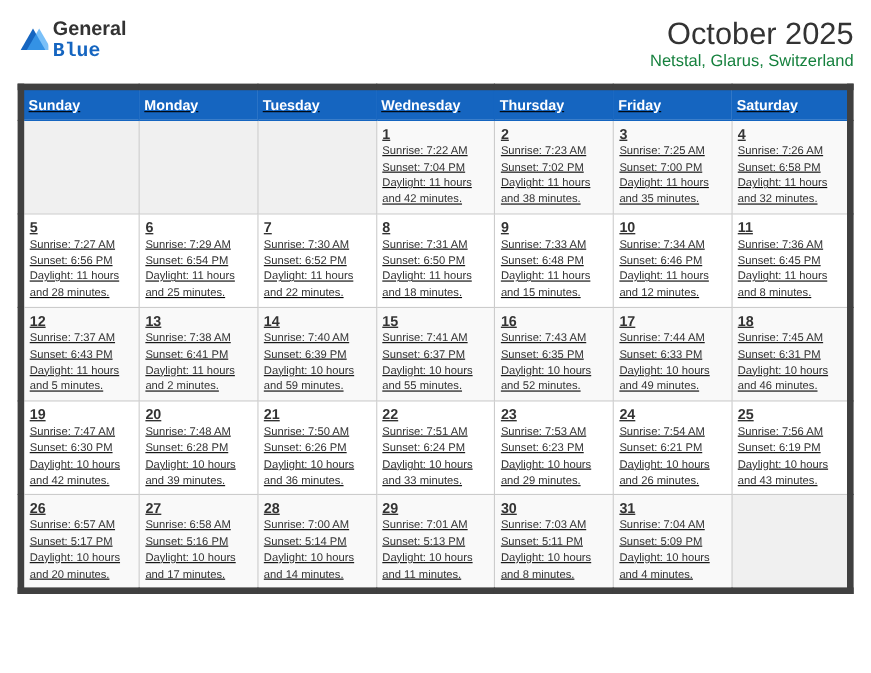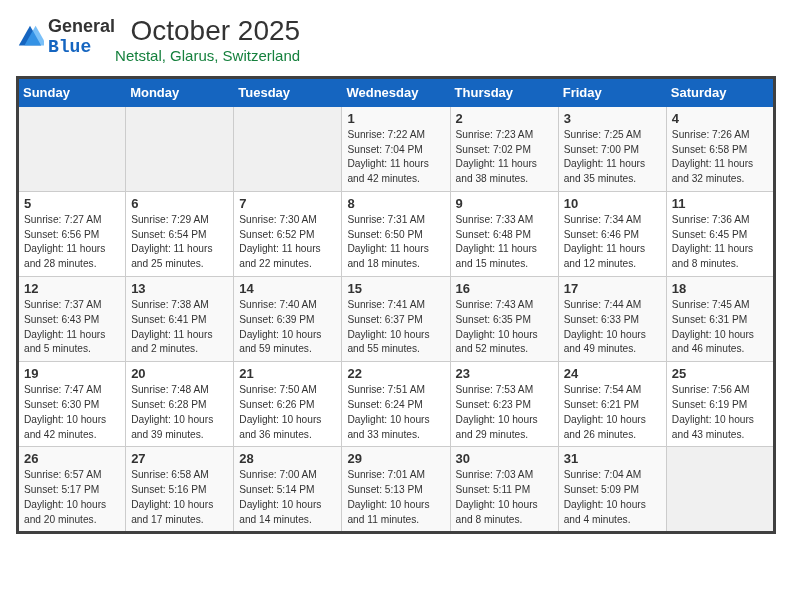--- a/index.html
+++ b/index.html
@@ -5,21 +5,21 @@
     * { box-sizing: border-box; margin: 0; padding: 0; }
     body {
       font-family: Arial, sans-serif;
       background: #fff;
       width: 792px;
       min-height: 612px;
       padding: 16px;
     }
     .header {
       display: flex;
-      justify-content: flex-start;
+      justify-content: space-between;
       align-items: flex-start;
       margin-bottom: 12px;
     }
     .logo {
       display: flex;
       align-items: center;
     }
     .logo-text-general {
       font-size: 18px;
       font-weight: bold;
@@ -45,21 +45,22 @@
       color: #333;
       line-height: 1.1;
     }
     .location {
       font-size: 15px;
       color: #15803d;
     }
     .calendar {
       width: 100%;
       border-collapse: collapse;
-      border: 3px solid #404040;
+      border: 6px solid #404040;
+      text-decoration: underline;
     }
     .calendar th {
       background-color: #1565c0;
       color: #fff;
       font-size: 13px;
       font-weight: bold;
       padding: 6px 4px;
       text-align: left;
       border: 1px solid #1565c0;
     }

